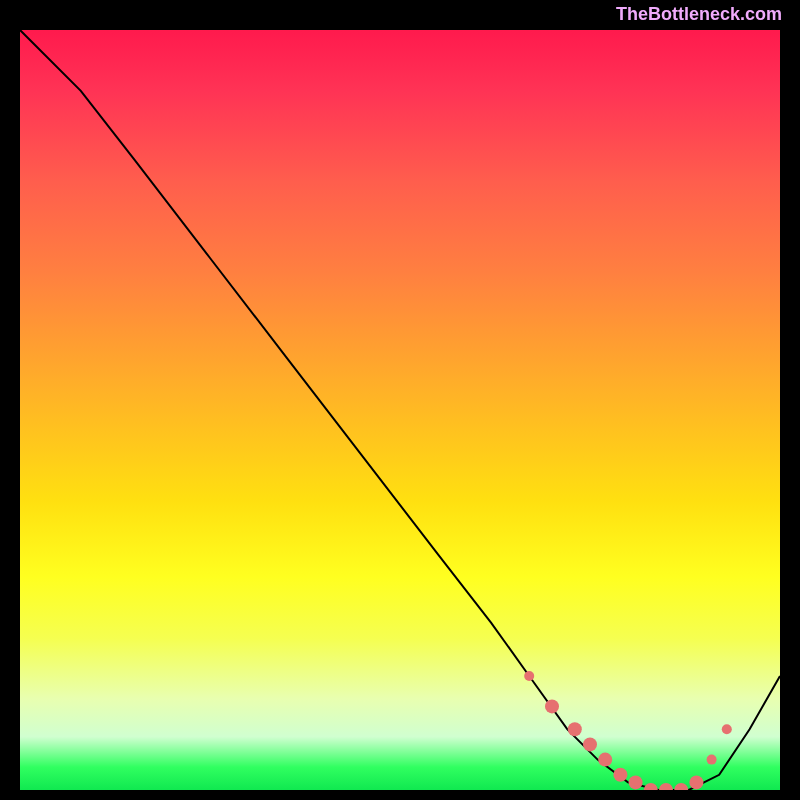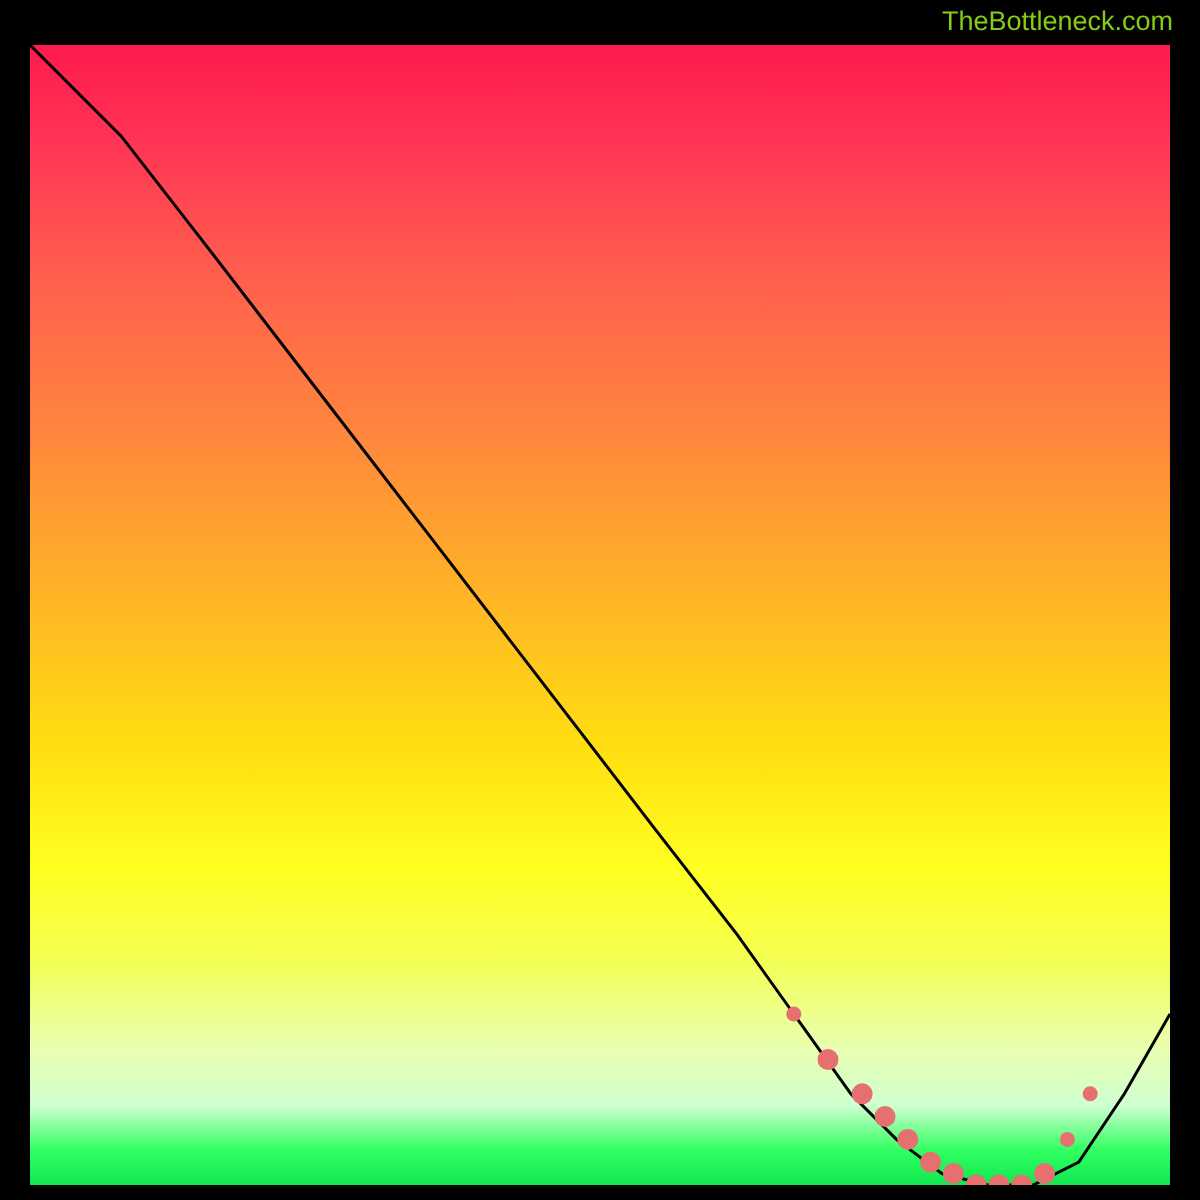--- a/index.html
+++ b/index.html
@@ -7,23 +7,23 @@
     width: 800px;
     height: 800px;
     background: #000;
     position: relative;
     font-family: Arial, sans-serif;
   }
   .watermark {
     position: absolute;
     top: 4px;
     right: 18px;
-    color: #84cc16;
+    color: #f0abfc;
     font-size: 18px;
-    font-weight: 400;
+    font-weight: 700;
     z-index: 10;
   }
   .plot-area {
     position: absolute;
     left: 20px;
     top: 30px;
     width: 760px;
     height: 760px;
     background: linear-gradient(to bottom,
       #ff1a4d 0%,

